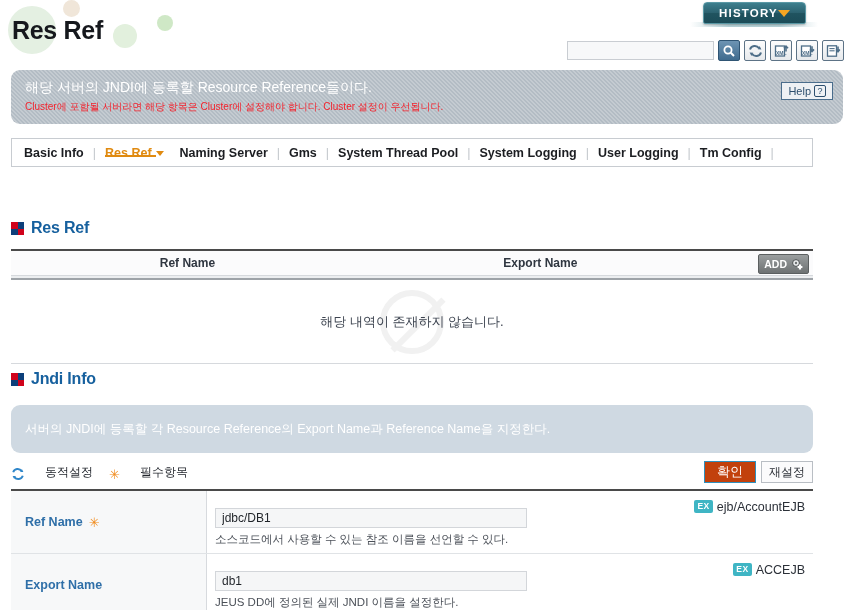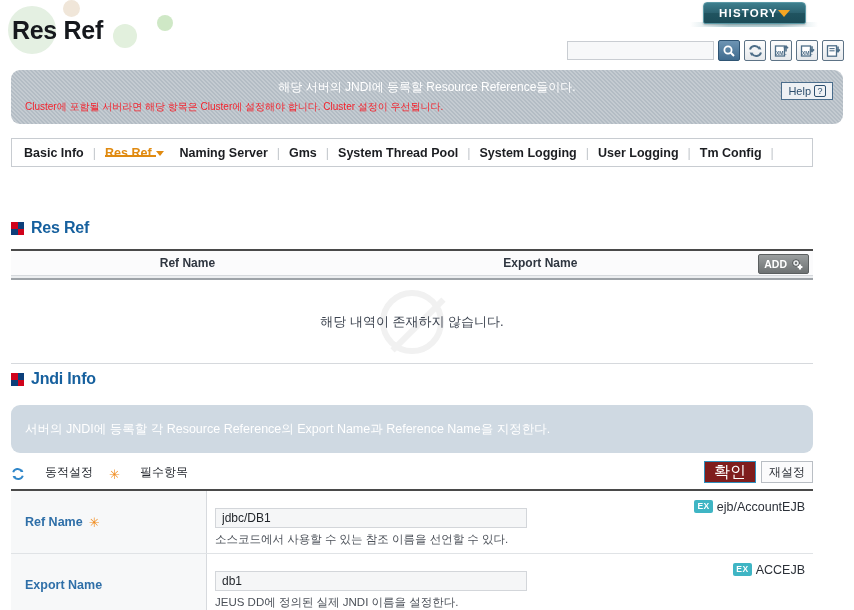--- a/index.html
+++ b/index.html
@@ -68,21 +68,21 @@
   
   .desc-banner {
     position: absolute; left: 11px; top: 70px; width: 832px; height: 54px;
     background-color: #b3bcc4;
     background-image:
       linear-gradient(45deg, rgba(255,255,255,.22) 25%, transparent 25%, transparent 50%, rgba(255,255,255,.22) 50%, rgba(255,255,255,.22) 75%, transparent 75%, transparent);
     background-size: 4px 4px;
     border-radius: 9px;
     padding: 8px 14px;
   }
-  .desc-line1 { color: #ffffff; font-size: 12px; line-height: 19px; text-align: center; }
+  .desc-line1 { color: #ffffff; font-size: 14px; line-height: 19px; }
   .desc-line2 { color: #f3222c; font-size: 10px; line-height: 19px; }
   .help-btn {
     position: absolute; right: 10px; top: 12px;
     height: 18px; padding: 0 6px;
     background: #eef1f4; border: 1px solid #4a6d8c;
     display: flex; align-items: center; gap: 3px;
     cursor: pointer;
   }
   .help-btn .t { font-size: 11px; color: #2d4f6e; }
   .help-q {
@@ -178,22 +178,22 @@
   
   .legend-row {
     position: absolute; left: 11px; width: 802px; height: 28px;
     display: flex; align-items: center;
   }
   .legend-item { display: flex; align-items: flex-end; gap: 20px; margin-right: 16px; }
   .legend-item .t { font-size: 12px; color: #23272e; }
   .asterisk { color: #f08b1d; font-size: 13px; line-height: 1; }
   .act-btns { margin-left: auto; display: flex; gap: 5px; }
   .btn-ok {
-    width: 52px; height: 22px; background: #7f1d1d; border: 1px solid #2f8fbd;
-    color: #fff; font-size: 16px; display:flex; align-items:center; justify-content:center;
+    width: 52px; height: 22px; background: #c2410c; border: 1px solid #2f8fbd;
+    color: #fff; font-size: 13px; display:flex; align-items:center; justify-content:center;
     cursor: pointer;
   }
   .btn-reset {
     width: 52px; height: 22px; background: #fbfbfc; border: 1px solid #b9bec4;
     color: #2b2f36; font-size: 12px; display:flex; align-items:center; justify-content:center;
     cursor: pointer;
   }
 
   
   .form { position: absolute; left: 11px; width: 802px; border-top: 2px solid #4a4a4a; }

